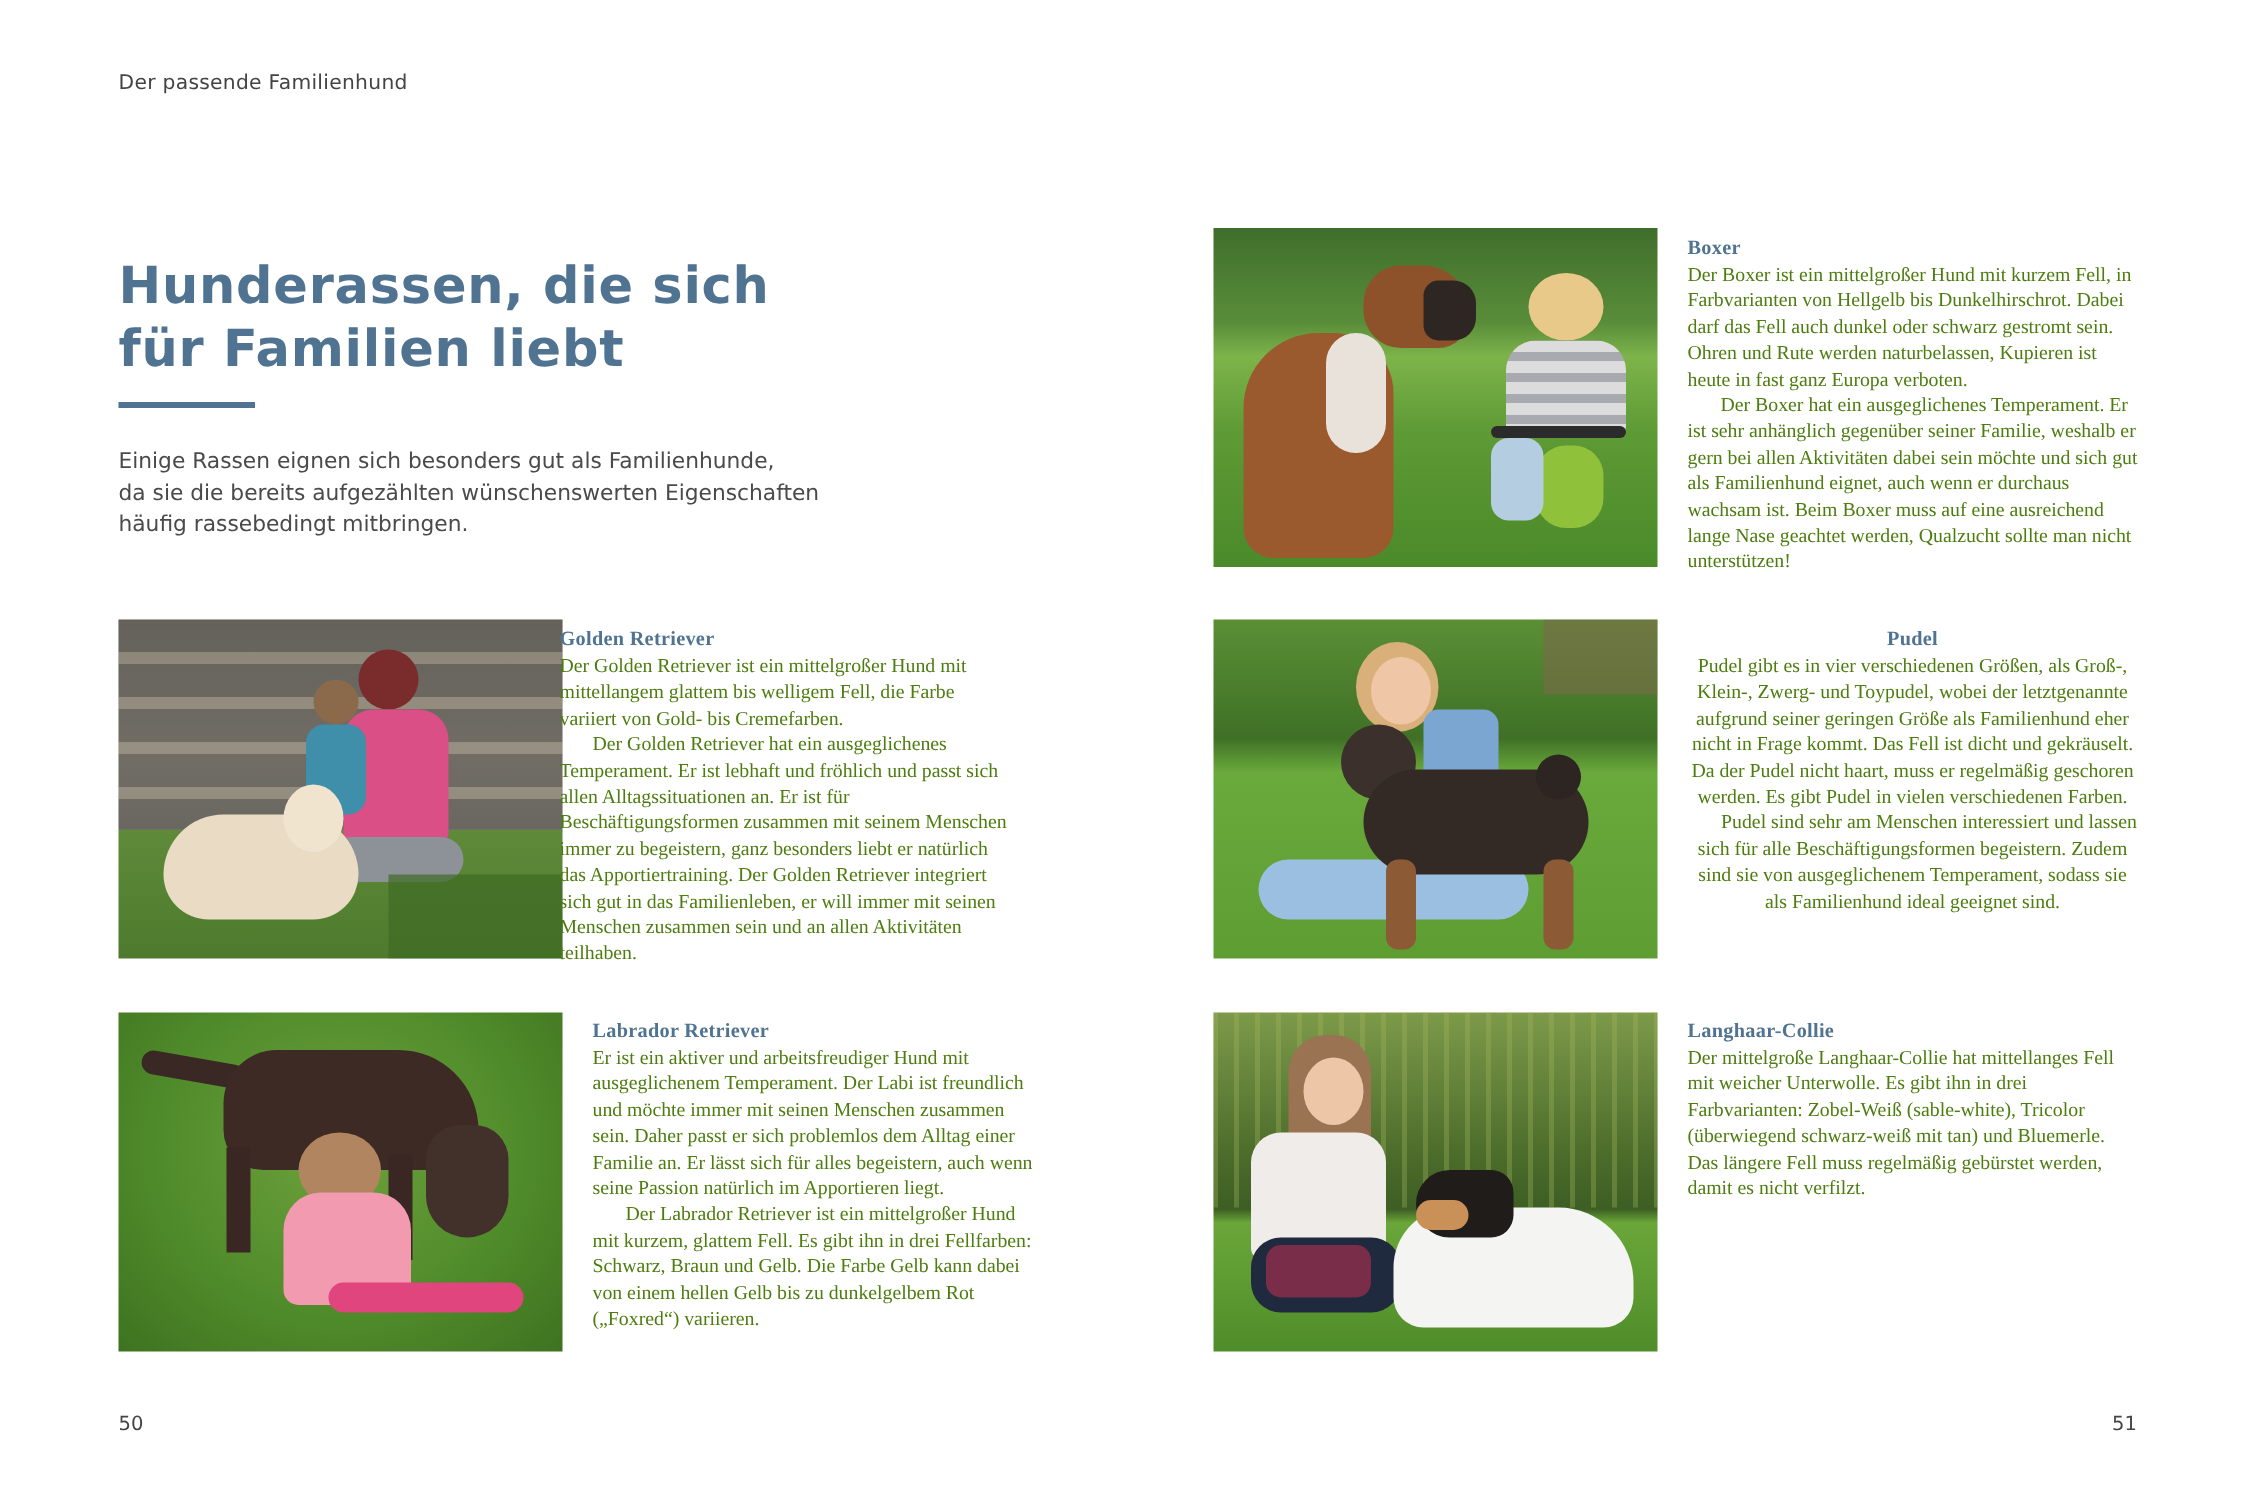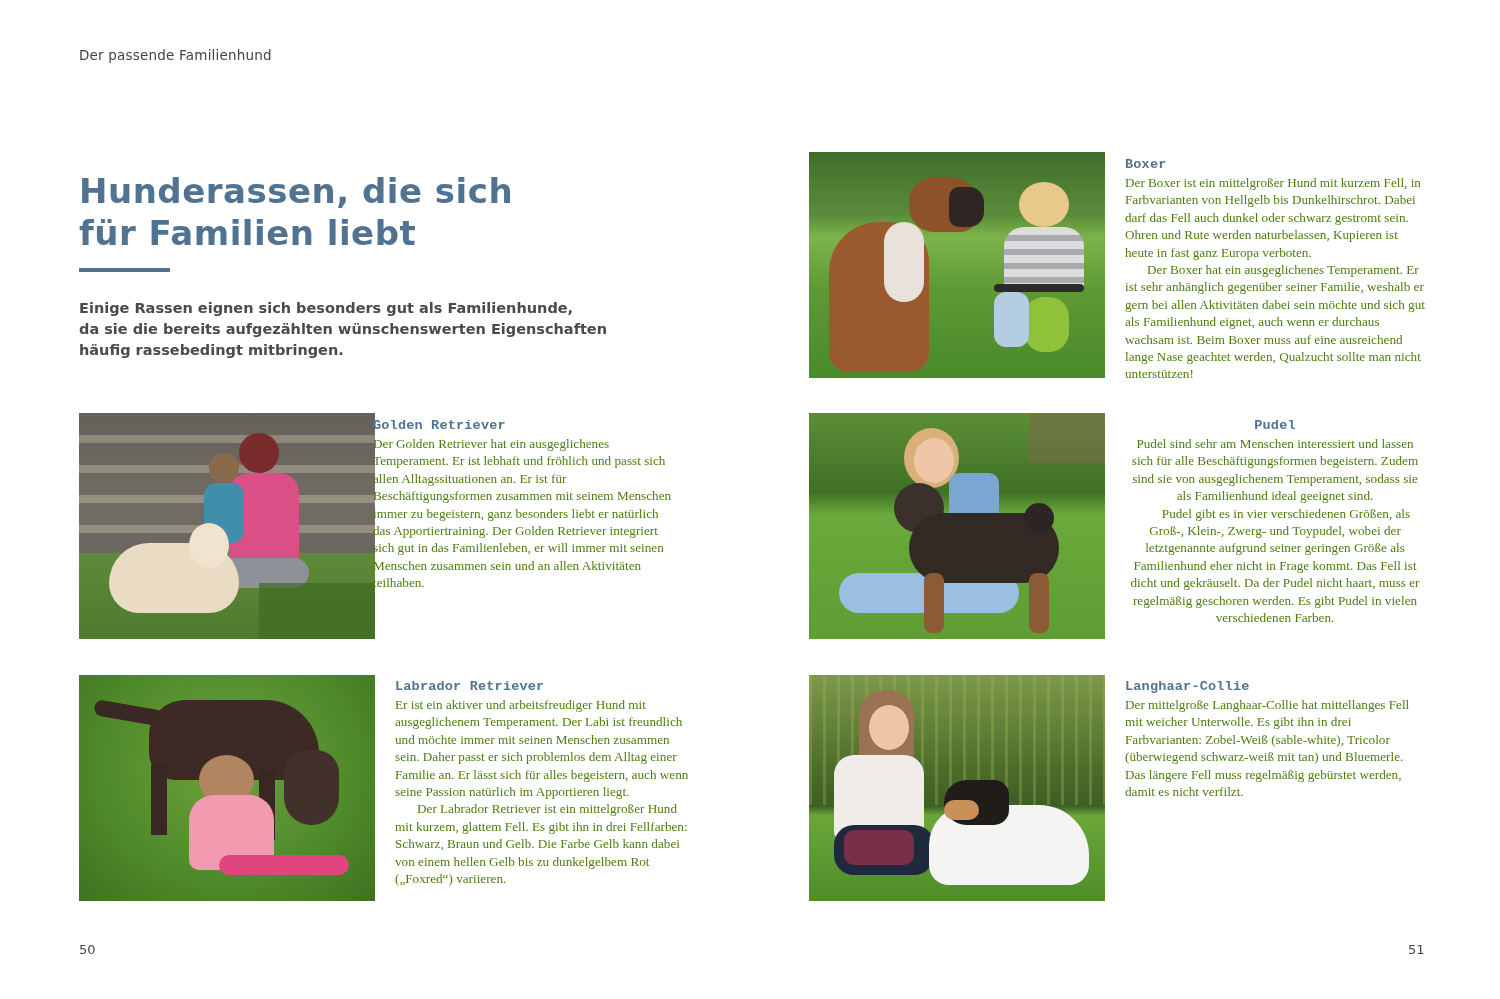--- a/index.html
+++ b/index.html
@@ -14,32 +14,32 @@
   .chapter-title {
     position: absolute; left: 79px; top: 170px; width: 560px;
     font-family: "DejaVu Sans", sans-serif; font-weight: bold;
     font-size: 34px; line-height: 42px; color: #4f7391; letter-spacing: 0.5px;
   }
   .title-rule {
     position: absolute; left: 79px; top: 268px; width: 91px; height: 4px; background: #4f7391;
   }
   .intro {
     position: absolute; left: 79px; top: 298px; width: 560px;
-    font-family: "DejaVu Sans", sans-serif; font-weight: bold;
+    font-family: "DejaVu Sans", sans-serif; font-weight: normal;
     font-size: 14.5px; line-height: 21px; color: #4a4a4a;
   }
 
   .photo {
     position: absolute; width: 296px; height: 226px; overflow: hidden;
   }
   .breed {
     position: absolute; width: 300px;
   }
   .breed h2 {
-    font-family: Liberation Mono, monospace; font-weight: bold; font-size: 13.5px;
+    font-family: Liberation Serif, serif; font-weight: bold; font-size: 13.5px;
     color: #4f7391; line-height: 17px; margin-bottom: 1px; letter-spacing: 0.2px;
   }
   .breed p {
     font-family: "Liberation Serif", serif; font-size: 13.2px; line-height: 17.4px;
     color: #4d7c0f;
   }
   .breed p + p { text-indent: 22px; }
 
   .page-num {
     position: absolute; top: 942px; font-family: "DejaVu Sans", sans-serif;
@@ -72,20 +72,21 @@
   <div class="shape" style="left:150px;top:60px;width:70px;height:90px;border-radius:20px 20px 8px 8px;background:#d94f86;"></div>
   <div class="shape" style="left:140px;top:145px;width:90px;height:30px;border-radius:15px;background:#8d9299;"></div>
   <div class="shape" style="left:130px;top:40px;width:30px;height:30px;border-radius:50%;background:#8a6a4a;"></div>
   <div class="shape" style="left:125px;top:70px;width:40px;height:60px;border-radius:12px;background:#3f8eaa;"></div>
   <div class="shape" style="left:30px;top:130px;width:130px;height:70px;border-radius:40px 40px 30px 30px;background:#eadcc4;"></div>
   <div class="shape" style="left:110px;top:110px;width:40px;height:45px;border-radius:50%;background:#f0e4cf;"></div>
   <div class="shape" style="left:180px;top:170px;width:116px;height:56px;background:#3e6b24;opacity:.7;"></div>
 </div>
 <div class="breed" style="left:373px; top:417px;">
   <h2>Golden Retriever</h2>
+  <p>Der Golden Retriever ist ein mittelgroßer Hund mit mittellangem glattem bis welligem Fell, die Farbe variiert von Gold- bis Cremefarben.</p>
   <p>Der Golden Retriever hat ein ausgeglichenes Temperament. Er ist lebhaft und fröhlich und passt sich allen Alltagssituationen an. Er ist für Beschäftigungsformen zusammen mit seinem Menschen immer zu begeistern, ganz besonders liebt er natürlich das Apportiertraining. Der Golden Retriever integriert sich gut in das Familienleben, er will immer mit seinen Menschen zusammen sein und an allen Aktivitäten teilhaben.</p>
 </div>
 
 <div class="photo" style="left:79px; top:675px; background:radial-gradient(ellipse at 50% 40%,#6da23c 0%,#4f8a2a 60%,#3e7220 100%);" title="Brauner Labrador schnuppert an der Hand eines Kleinkinds in rosa Kleidung auf einer Wiese">
   <div class="shape" style="left:15px;top:30px;width:70px;height:16px;border-radius:8px;background:#3a2824;transform:rotate(10deg);"></div>
   <div class="shape" style="left:70px;top:25px;width:170px;height:80px;border-radius:40px 60px 30px 30px;background:#3d2a25;"></div>
   <div class="shape" style="left:72px;top:90px;width:16px;height:70px;background:#3a2723;"></div>
   <div class="shape" style="left:180px;top:95px;width:16px;height:70px;background:#3a2723;"></div>
   <div class="shape" style="left:205px;top:75px;width:55px;height:75px;border-radius:25px 25px 30px 30px;background:#42302a;"></div>
   <div class="shape" style="left:120px;top:80px;width:55px;height:50px;border-radius:50%;background:#b08560;"></div>
@@ -124,22 +125,22 @@
   <div class="shape" style="left:140px;top:60px;width:50px;height:50px;border-radius:10px;background:#7aa6d1;"></div>
   <div class="shape" style="left:30px;top:160px;width:180px;height:40px;border-radius:20px;background:#9bbfe0;"></div>
   <div class="shape" style="left:85px;top:70px;width:50px;height:50px;border-radius:50%;background:#3b302b;"></div>
   <div class="shape" style="left:100px;top:100px;width:150px;height:70px;border-radius:35px;background:#332a26;"></div>
   <div class="shape" style="left:215px;top:90px;width:30px;height:30px;border-radius:50%;background:#2d2522;"></div>
   <div class="shape" style="left:115px;top:160px;width:20px;height:60px;border-radius:8px;background:#8d5a36;"></div>
   <div class="shape" style="left:220px;top:160px;width:20px;height:60px;border-radius:8px;background:#8d5a36;"></div>
 </div>
 <div class="breed" style="left:1125px; top:417px;text-align:center;">
   <h2>Pudel</h2>
+  <p>Pudel gibt es in vier verschiedenen Größen, als Groß-, Klein-, Zwerg- und Toypudel, wobei der letztgenannte aufgrund seiner geringen Größe als Familienhund eher nicht in Frage kommt. Das Fell ist dicht und gekräuselt. Da der Pudel nicht haart, muss er regelmäßig geschoren werden. Es gibt Pudel in vielen verschiedenen Farben.</p>
   <p>Pudel sind sehr am Menschen interessiert und lassen sich für alle Beschäftigungsformen begeistern. Zudem sind sie von ausgeglichenem Temperament, sodass sie als Familienhund ideal geeignet sind.</p>
-  <p>Pudel gibt es in vier verschiedenen Größen, als Groß-, Klein-, Zwerg- und Toypudel, wobei der letztgenannte aufgrund seiner geringen Größe als Familienhund eher nicht in Frage kommt. Das Fell ist dicht und gekräuselt. Da der Pudel nicht haart, muss er regelmäßig geschoren werden. Es gibt Pudel in vielen verschiedenen Farben.</p>
 </div>
 
 <div class="photo" style="left:809px; top:675px; background:linear-gradient(180deg,#7d9a4a 0%,#4e6e2c 40%,#3d5e24 58%,#6aa638 62%,#4f8d2a 100%);" title="Mädchen kniet im Gras neben einem liegenden weiß-schwarzen Langhaar-Collie">
   <div class="shape" style="left:0;top:0;width:296px;height:130px;background:repeating-linear-gradient(90deg,rgba(160,180,90,.35) 0 3px,transparent 3px 14px);"></div>
   <div class="shape" style="left:50px;top:15px;width:55px;height:100px;border-radius:25px 25px 10px 10px;background:#9a7452;"></div>
   <div class="shape" style="left:60px;top:30px;width:40px;height:45px;border-radius:50%;background:#ecc6a6;"></div>
   <div class="shape" style="left:25px;top:80px;width:90px;height:85px;border-radius:20px 20px 8px 8px;background:#efecea;"></div>
   <div class="shape" style="left:25px;top:150px;width:100px;height:50px;border-radius:20px;background:#1f2a3e;"></div>
   <div class="shape" style="left:35px;top:155px;width:70px;height:35px;border-radius:10px;background:#8a2e4a;opacity:.85;"></div>
   <div class="shape" style="left:120px;top:130px;width:160px;height:80px;border-radius:40px 50px 20px 20px;background:#f4f4f2;"></div>

